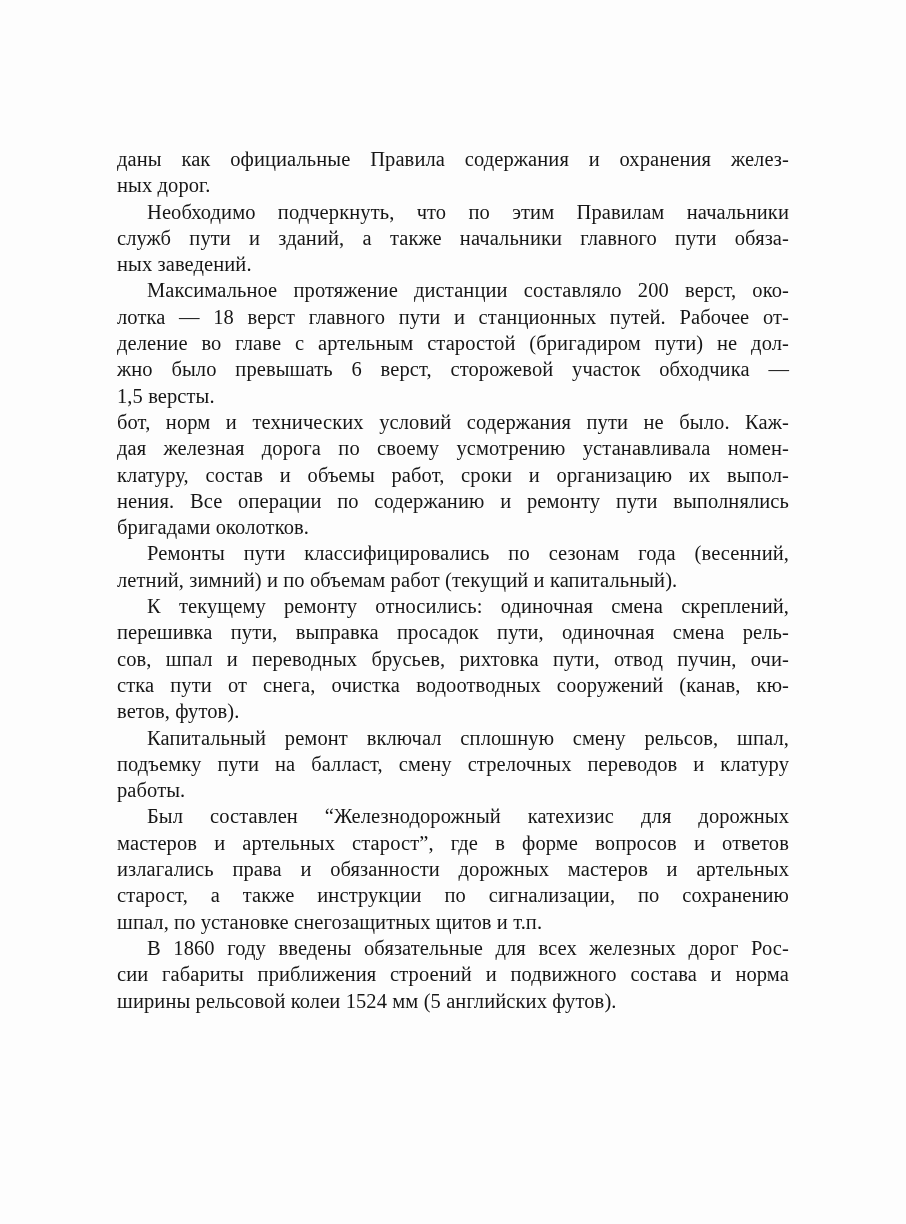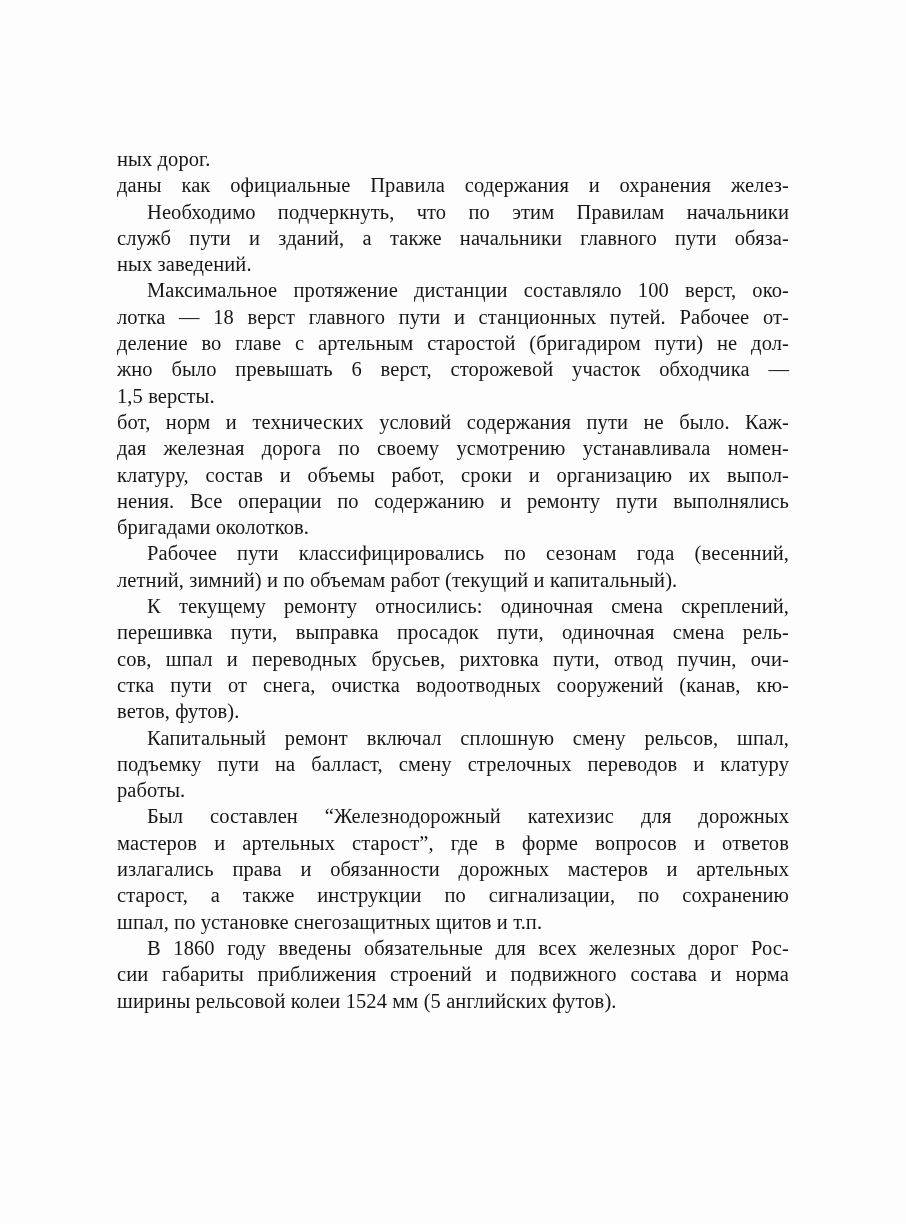--- a/index.html
+++ b/index.html
@@ -51,44 +51,44 @@
   .line.first-indent {
     text-indent: 30px;
   }
 </style>
 </head>
 <body>
 
 <div class="page">
   <div class="text-block" id="text-block">
       <p class="paragraph">
+        <span class="line">даны как официальные Правила содержания и охранения желез-</span>
         <span class="line last-line">ных дорог.</span>
-        <span class="line">даны как официальные Правила содержания и охранения желез-</span>
       </p>
       <p class="paragraph">
         <span class="line first-indent">Необходимо подчеркнуть, что по этим Правилам начальники</span>
         <span class="line">служб пути и зданий, а также начальники главного пути обяза-</span>
         <span class="line last-line">ных заведений.</span>
       </p>
       <p class="paragraph">
-        <span class="line first-indent">Максимальное протяжение дистанции составляло 100 верст, око-</span>
+        <span class="line first-indent">Максимальное протяжение дистанции составляло 200 верст, око-</span>
         <span class="line">лотка — 18 верст главного пути и станционных путей. Рабочее от-</span>
         <span class="line">деление во главе с артельным старостой (бригадиром пути) не дол-</span>
         <span class="line">жно было превышать 6 верст, сторожевой участок обходчика —</span>
         <span class="line last-line">1,5 версты.</span>
       </p>
       <p class="paragraph">
         <span class="line">бот, норм и технических условий содержания пути не было. Каж-</span>
         <span class="line">дая железная дорога по своему усмотрению устанавливала номен-</span>
         <span class="line">клатуру, состав и объемы работ, сроки и организацию их выпол-</span>
         <span class="line">нения. Все операции по содержанию и ремонту пути выполнялись</span>
         <span class="line last-line">бригадами околотков.</span>
       </p>
       <p class="paragraph">
-        <span class="line first-indent">Рабочее пути классифицировались по сезонам года (весенний,</span>
+        <span class="line first-indent">Ремонты пути классифицировались по сезонам года (весенний,</span>
         <span class="line last-line">летний, зимний) и по объемам работ (текущий и капитальный).</span>
       </p>
       <p class="paragraph">
         <span class="line first-indent">К текущему ремонту относились: одиночная смена скреплений,</span>
         <span class="line">перешивка пути, выправка просадок пути, одиночная смена рель-</span>
         <span class="line">сов, шпал и переводных брусьев, рихтовка пути, отвод пучин, очи-</span>
         <span class="line">стка пути от снега, очистка водоотводных сооружений (канав, кю-</span>
         <span class="line last-line">ветов, футов).</span>
       </p>
       <p class="paragraph">

